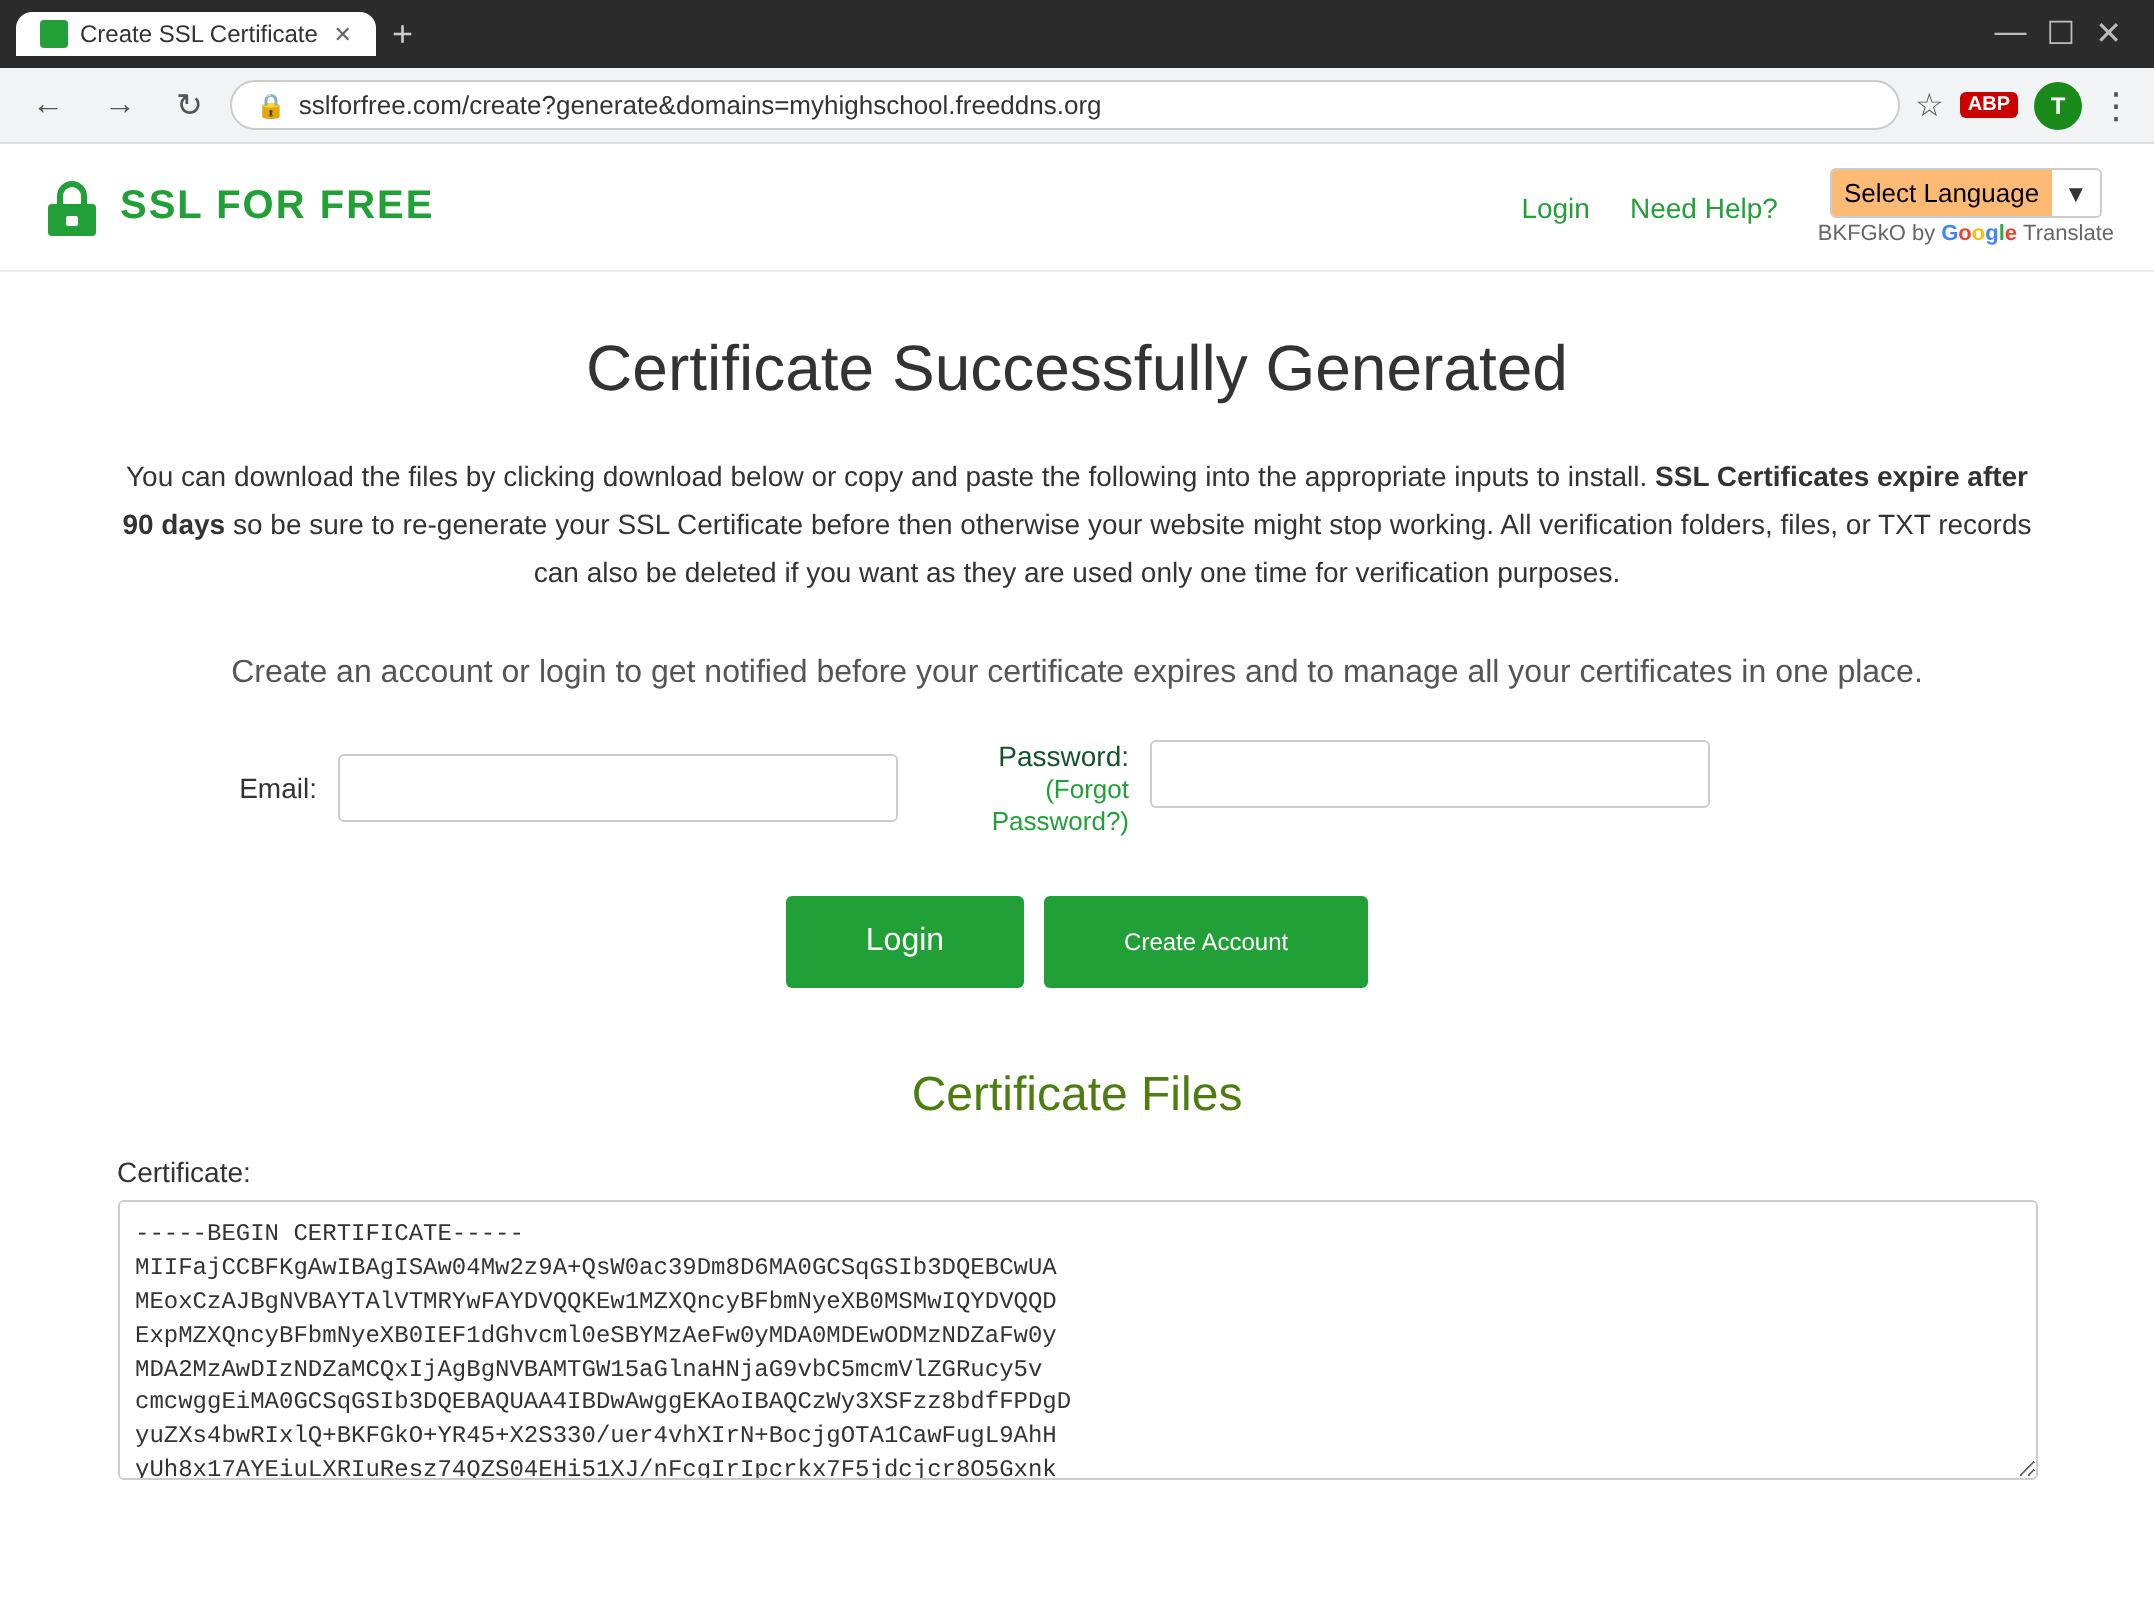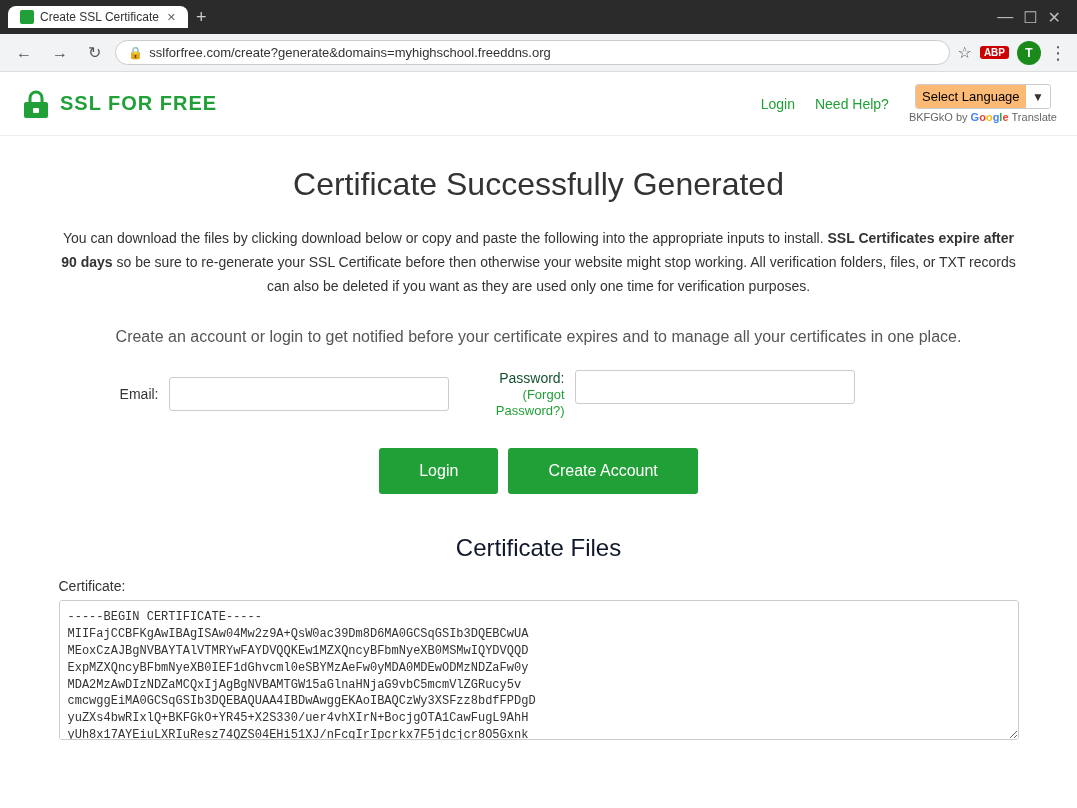--- a/index.html
+++ b/index.html
@@ -58,25 +58,25 @@
     .form-label { font-size: 14px; color: #333; text-align: right; width: 100px; }
     .form-input { width: 280px; padding: 8px 10px; border: 1px solid #ccc; border-radius: 3px; font-size: 14px; outline: none; }
     .password-row { display: flex; align-items: flex-start; gap: 10px; }
     .password-label-group { text-align: right; width: 100px; }
     .password-label { font-size: 14px; color: #14532d; }
     .forgot-link { color: #22a038; text-decoration: none; font-size: 13px; cursor: pointer; }
 
     
     .button-row { display: flex; justify-content: center; gap: 10px; margin-bottom: 40px; }
     .btn-login { background: #22a038; color: #fff; border: none; padding: 14px 40px; font-size: 16px; cursor: pointer; border-radius: 3px; font-weight: normal; }
-    .btn-create { background: #22a038; color: #fff; border: none; padding: 14px 40px; font-size: 16px; cursor: pointer; border-radius: 3px; font-weight: normal; }
+    .btn-create { background: #22a038; color: #fff; border: none; padding: 14px 40px; font-size: 12px; cursor: pointer; border-radius: 3px; font-weight: normal; }
 
     
     .cert-section { margin-bottom: 20px; }
-    .cert-section-title { text-align: center; font-size: 24px; font-weight: normal; color: #0f172a; margin-bottom: 16px; }
+    .cert-section-title { text-align: center; font-size: 24px; font-weight: normal; color: #4d7c0f; margin-bottom: 16px; }
     .cert-label { font-size: 14px; color: #333; margin-bottom: 6px; }
     .cert-textarea { width: 100%; height: 140px; border: 1px solid #ccc; border-radius: 3px; padding: 8px; font-family: 'Courier New', monospace; font-size: 12px; color: #333; resize: vertical; line-height: 1.4; }
   </style>
 </head>
 <body>
 
 <div class="browser-chrome">
 
   <div class="browser-titlebar">
     <div class="browser-tab">

